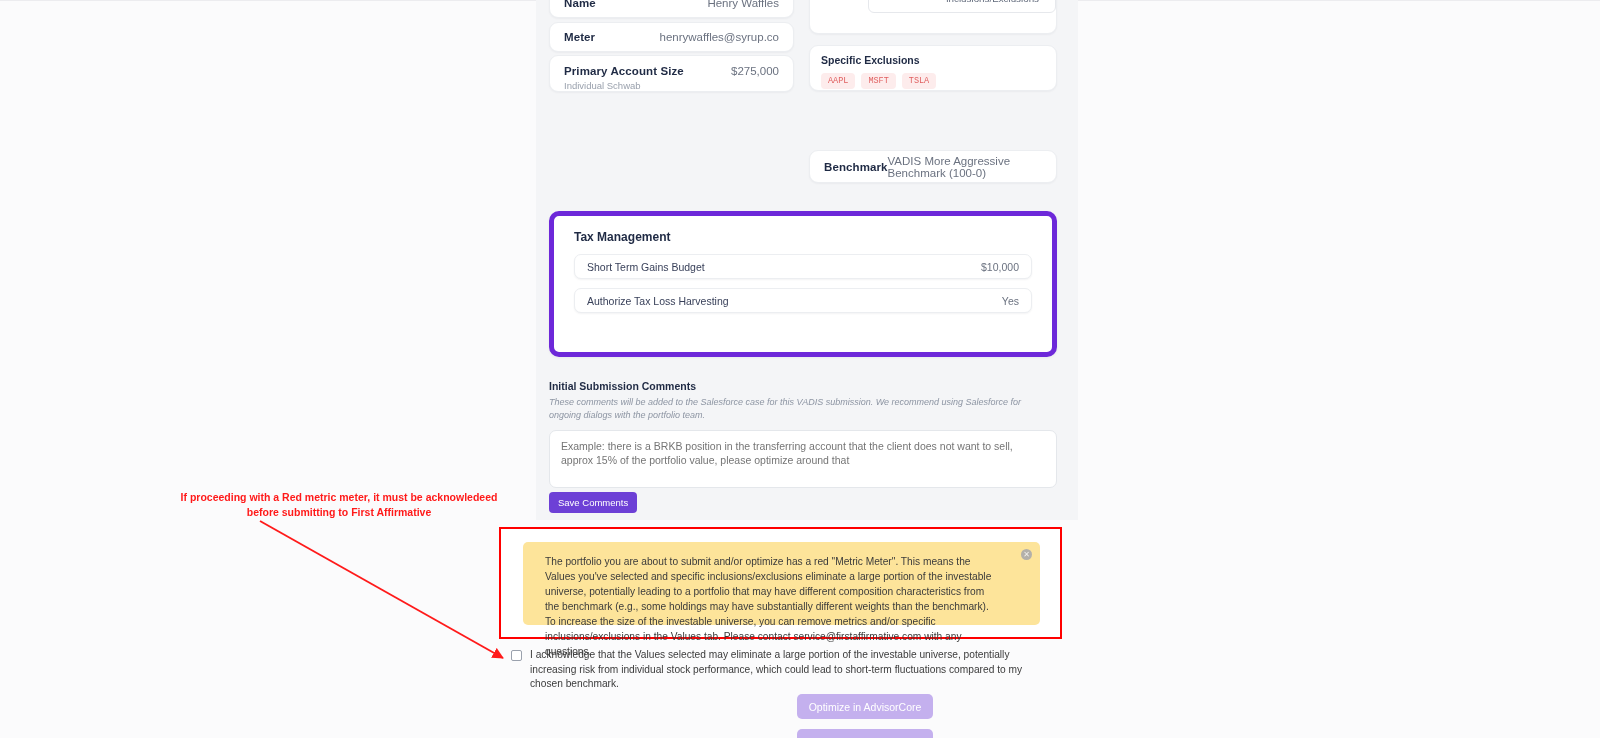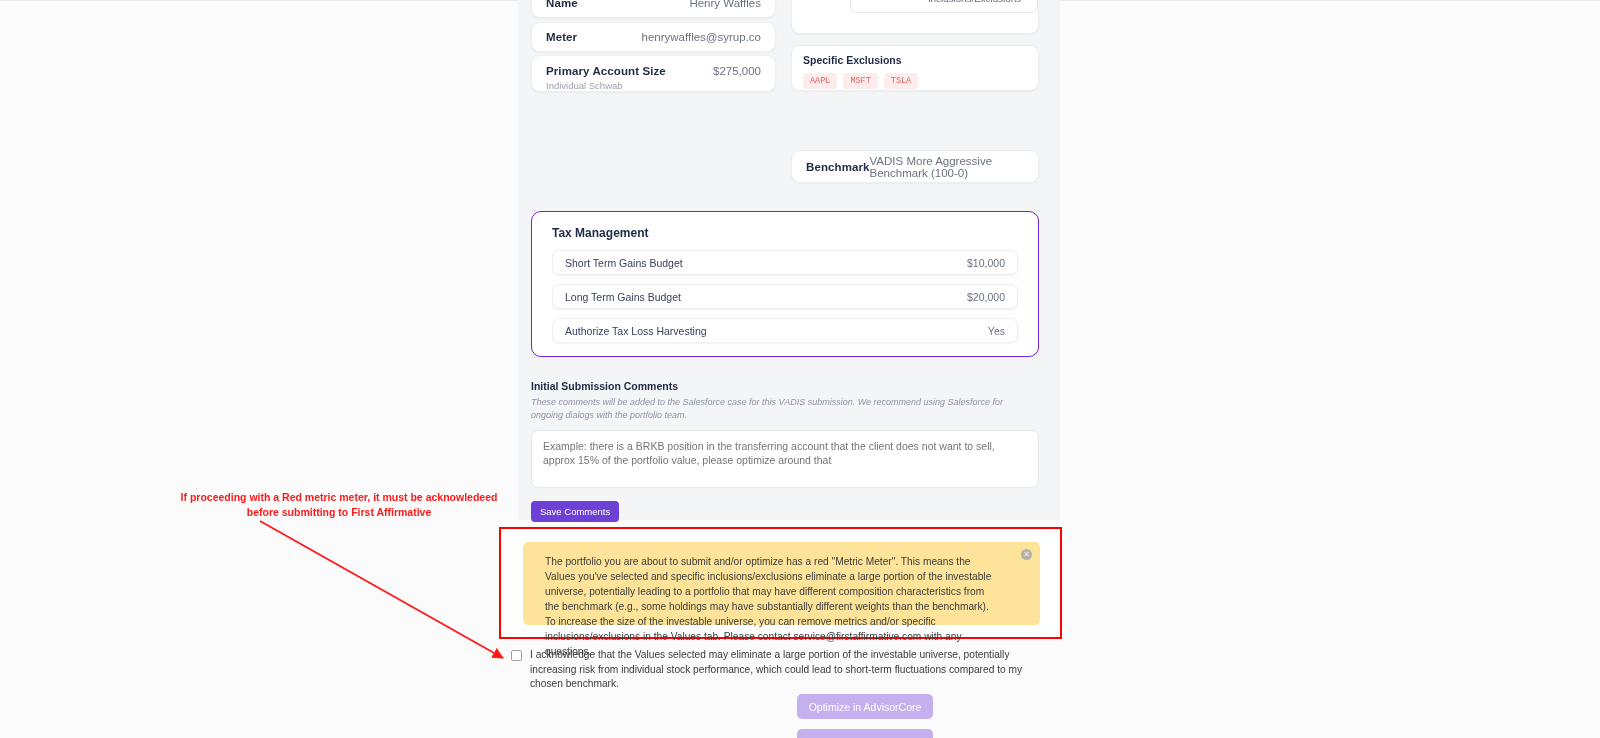--- a/index.html
+++ b/index.html
@@ -16,21 +16,21 @@
     background: #fbfbfc;
   }
   .topline {
     position: absolute; top: 0; left: 0; width: 1600px; height: 1px;
     background: #ececef;
   }
 
   
   .panel {
     position: absolute;
-    left: 518px; top: 0px; width: 542px; height: 520px;
+    left: 536px; top: 0px; width: 542px; height: 520px;
     background: #f4f5f7;
   }
   .panel-inner { position: relative; width: 100%; height: 100%; }
 
   
   .card {
     background: #ffffff;
     border: 1px solid #eceef1;
     border-radius: 9px;
     box-shadow: 0 1px 2px rgba(20,25,40,.045);
@@ -82,21 +82,21 @@
     font-size: 8.5px; font-family: "Liberation Mono", monospace;
     padding: 2px 7px; border-radius: 4px; line-height: 12px;
   }
   .chip.red   { background: #fdecec; color: #e06060; font-family: Liberation Mono, monospace; }
   .chip.green { background: #ecf8ef; color: #57a86d; }
 
   
   .block {
     position: absolute;
     background: #ffffff;
-    border: 1px solid #6d28d9;
+    border: 5px solid #6d28d9;
     border-radius: 10px;
     box-shadow: 0 1px 3px rgba(20,25,40,.05);
   }
   #tax-block { left: 13px; top: 211px; width: 508px; height: 146px; padding: 14px 12px 0 12px;}
   #tax-block .block-title { font-size: 12px; font-weight: bold; color: #1f2a44; margin: 0 0 10px 8px; }
   .tax-row {
     margin: 0 8px 9px 8px; height: 25px;
     background: #fff; border: 1px solid #eceef1; border-radius: 7px;
     box-shadow: 0 1px 2px rgba(20,25,40,.05);
     display: flex; align-items: center; justify-content: space-between;
@@ -113,21 +113,21 @@
     margin-top: 4px; line-height: 12.5px; width: 496px;
   }
   .textarea {
     margin-top: 9px; width: 508px; height: 58px;
     background: #fff; border: 1px solid #e4e7eb; border-radius: 7px;
     padding: 8px 11px; font-size: 10.5px; color: #2f3648; line-height: 14px;
     position: relative; resize: none; font-family: "Liberation Sans", sans-serif;
     overflow: hidden;
   }
   .btn-save {
-    margin-top: 9px; display: inline-block;
+    display: inline-block;
     background: #6d40d6; color: #fff;
     font-size: 9.5px; padding: 5px 9px; border: none; border-radius: 4px;
     cursor: pointer;
   }
 
   
   .alert-outline {
     position: absolute;
     left: 499px; top: 527px; width: 563px; height: 112px;
     border: 2px solid #ff0000;
@@ -234,24 +234,20 @@
         <span class="lbl">Benchmark</span>
         <span class="val">VADIS More Aggressive Benchmark (100-0)</span>
       </div>
 
       <div class="block" id="tax-block">
         <div class="block-title">Tax Management</div>
 
         <div class="tax-row">
           <span class="k">Short Term Gains Budget</span>
           <span class="v">$10,000</span>
-        </div>
-        <div class="tax-row">
-          <span class="k">Long Term Gains Budget</span>
-          <span class="v">$20,000</span>
         </div>
         <div class="tax-row">
           <span class="k">Authorize Tax Loss Harvesting</span>
           <span class="v">Yes</span>
         </div>
       </div>
 
       <div id="comments">
         <div class="c-title">Initial Submission Comments</div>
         <div class="c-help">These comments will be added to the Salesforce case for this VADIS submission. We recommend using Salesforce for ongoing dialogs with the portfolio team.</div>

